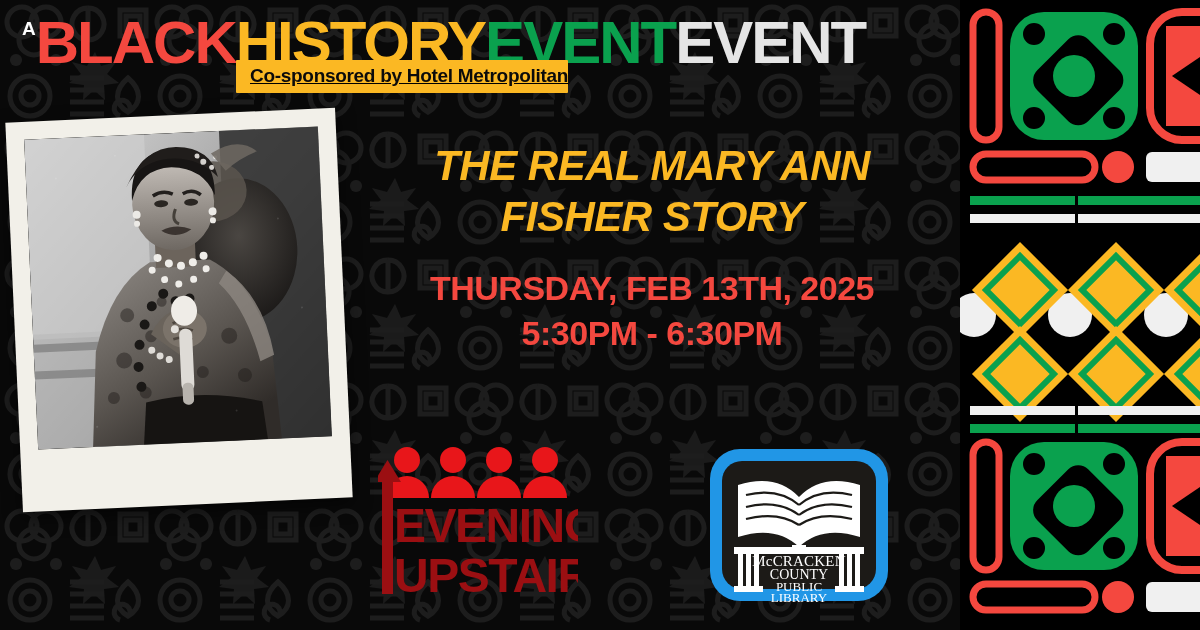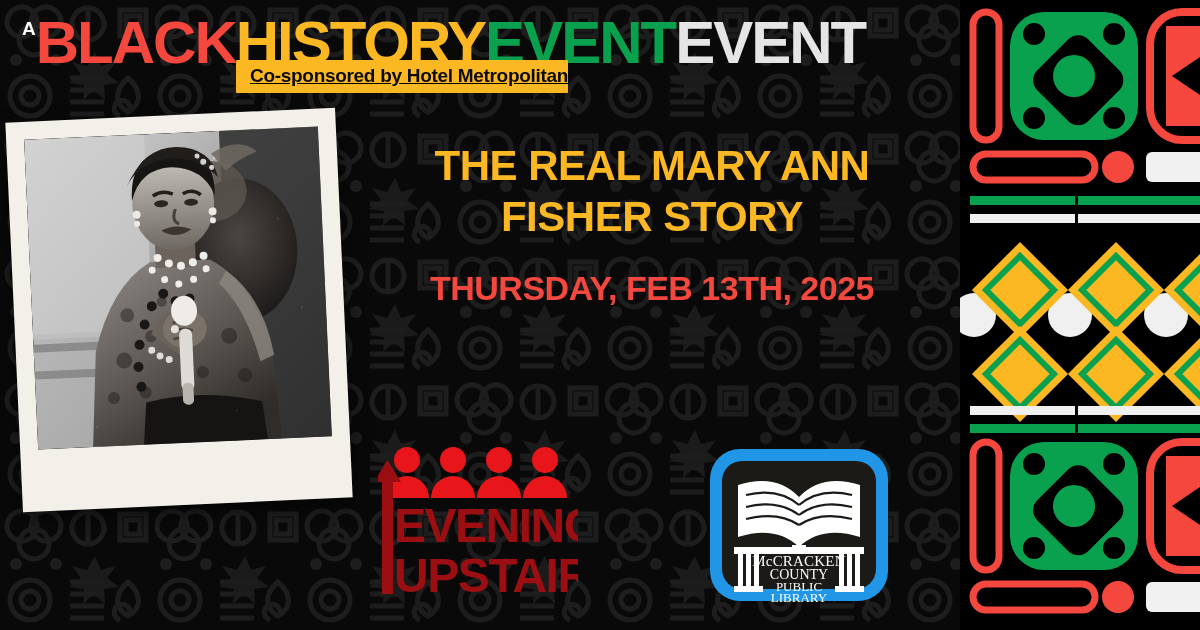--- a/index.html
+++ b/index.html
@@ -81,21 +81,21 @@
   }
   #subtitle{
     font-size:38px;font-weight:900;color:#0AA14E;
     letter-spacing:-0.5px;line-height:1.06;margin:0;
     white-space:nowrap;
   }
   #maintitle{
     font-size:42px;font-weight:900;color:#FBB823;
     letter-spacing:-0.5px;line-height:1.22;margin:22px 0 0 0;
   }
-  #maintitle .line{display:block;}
+  #maintitle .line{display:block;font-style:italic;}
   #datetime{
     margin-top:26px;
   }
   #date-line{
     font-size:34px;font-weight:900;color:#F4483F;
     letter-spacing:-0.5px;line-height:1.2;margin:0;white-space:nowrap;
   }
   #time-line{
     font-size:34px;font-weight:900;color:#F4483F;
     letter-spacing:-0.5px;line-height:1.2;margin:4px 0 0 0;
@@ -302,20 +302,21 @@
     </div>
   </div>
 
   <div id="center-col">
     <div id="maintitle">
       <span class="line">THE REAL MARY ANN</span>
       <span class="line">FISHER STORY</span>
     </div>
     <div id="datetime">
       <p id="date-line">THURSDAY, FEB 13TH, 2025</p>
+      <p id="time-line">5:30PM - 6:30PM</p>
     </div>
   </div>
 
   <div id="eu-logo">
     <svg width="200" height="155" viewBox="0 0 200 155" aria-hidden="true">
 
       <g fill="#E8161A">
         <circle cx="29" cy="14" r="13"></circle>
         <path d="M7 52 a22 22 0 0 1 44 0 z"></path>
         <circle cx="75" cy="14" r="13"></circle>

